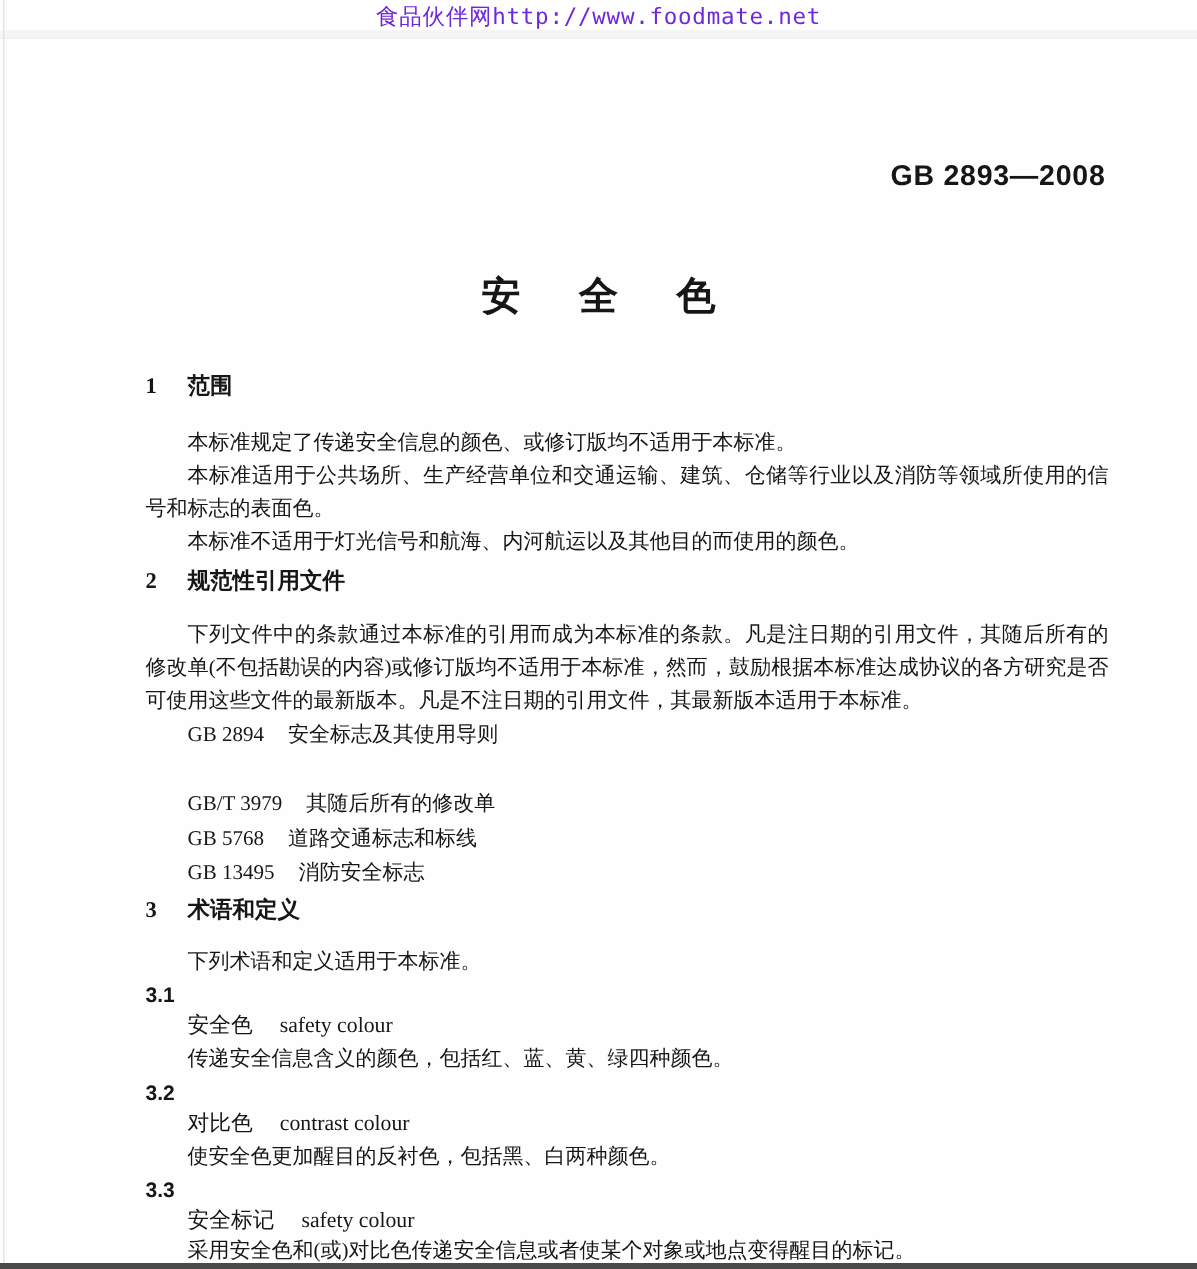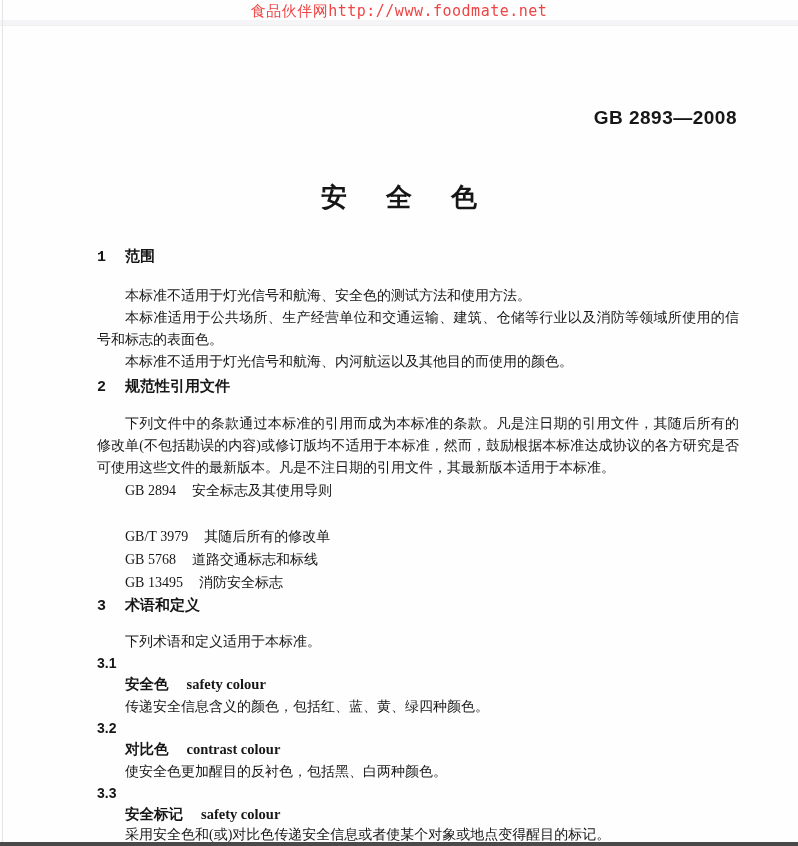--- a/index.html
+++ b/index.html
@@ -37,21 +37,21 @@
   .doc-title {
     position:absolute; top:180px; left:0; right:0;
     text-align:center;
     font-family:"Liberation Sans","DejaVu Sans",sans-serif;
     font-weight:bold; font-size:26px;
     letter-spacing:1.5em; text-indent:1.5em;
     white-space:nowrap;
   }
   .h {
     position:absolute; left:97px;
-    font-family:Liberation Mono, monospace;
+    font-family:Liberation Serif, serif;
     font-weight:bold; font-size:15px; line-height:18px;
     white-space:nowrap;
   }
   .h .hnum { display:inline-block; width:28px; }
   .para {
     position:absolute; left:97px; width:642px;
     font-size:14px; line-height:22px;
     text-align:justify; text-justify:inter-ideograph;
   }
   .indent { text-indent:2em; }
@@ -60,42 +60,42 @@
     font-size:14px; line-height:20px; white-space:nowrap;
   }
   .ref .code { margin-right:16px; }
   .tnum {
     position:absolute; left:97px;
     font-family:"Liberation Sans","DejaVu Sans",sans-serif;
     font-size:14px; font-weight:bold; line-height:18px;
   }
   .term {
     position:absolute; left:125px;
-    font-weight:bold; font-size:14.5px; line-height:18px; white-space:nowrap;
+    font-weight:normal; font-size:14.5px; line-height:18px; white-space:nowrap;
   }
   .term .zh { font-family:"Liberation Sans","DejaVu Sans",sans-serif; margin-right:18px; }
   .term .en { font-family:"Liberation Serif","DejaVu Serif",serif; }
 </style>
 </head>
 <body>
 
 <div class="canvas">
 
-  <div class="watermark" style="color: #ef4444;">食品伙伴网http://www.foodmate.net</div>
+  <div class="watermark" style="color: #6d28d9;">食品伙伴网http://www.foodmate.net</div>
   <div class="scan-band"></div>
   <div class="edge-line-left"></div>
 
   <div class="docnum">GB 2893—2008</div>
 
   <div class="doc-title">安全色</div>
 
   <div class="h" style="top:249px">
     <span class="hnum">1</span><span>范围</span>
   </div>
-  <div class="para indent" style="top:285px">本标准不适用于灯光信号和航海、安全色的测试方法和使用方法。</div>
+  <div class="para indent" style="top:285px">本标准规定了传递安全信息的颜色、或修订版均不适用于本标准。</div>
   <div class="para indent" style="top:351px">本标准不适用于灯光信号和航海、内河航运以及其他目的而使用的颜色。</div>
   <div class="para indent" style="top:307px">本标准适用于公共场所、生产经营单位和交通运输、建筑、仓储等行业以及消防等领域所使用的信号和标志的表面色。</div>
 
   <div class="h" style="top:379px">
     <span class="hnum">2</span><span>规范性引用文件</span>
   </div>
   <div class="para indent" style="top:413px">下列文件中的条款通过本标准的引用而成为本标准的条款。凡是注日期的引用文件，其随后所有的修改单(不包括勘误的内容)或修订版均不适用于本标准，然而，鼓励根据本标准达成协议的各方研究是否可使用这些文件的最新版本。凡是不注日期的引用文件，其最新版本适用于本标准。</div>
 
   <div class="ref" style="top:481px">
     <span class="code">GB 2894</span><span>安全标志及其使用导则</span>

